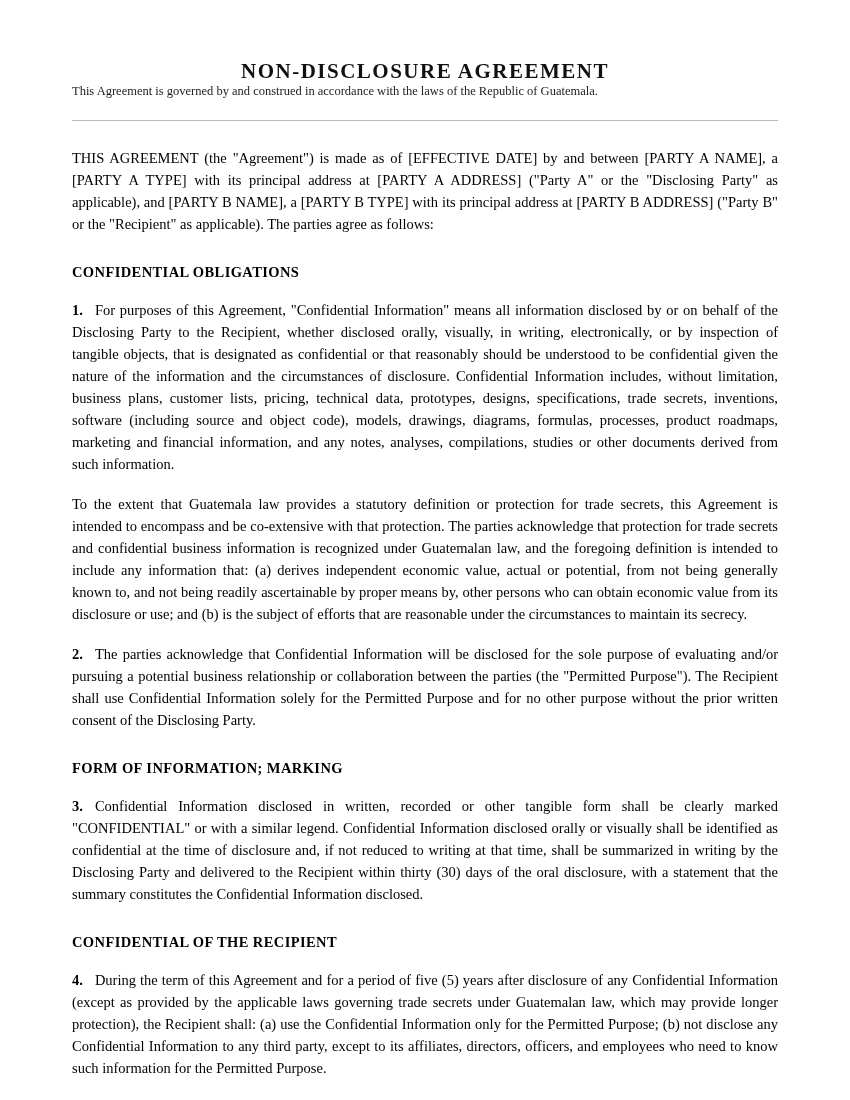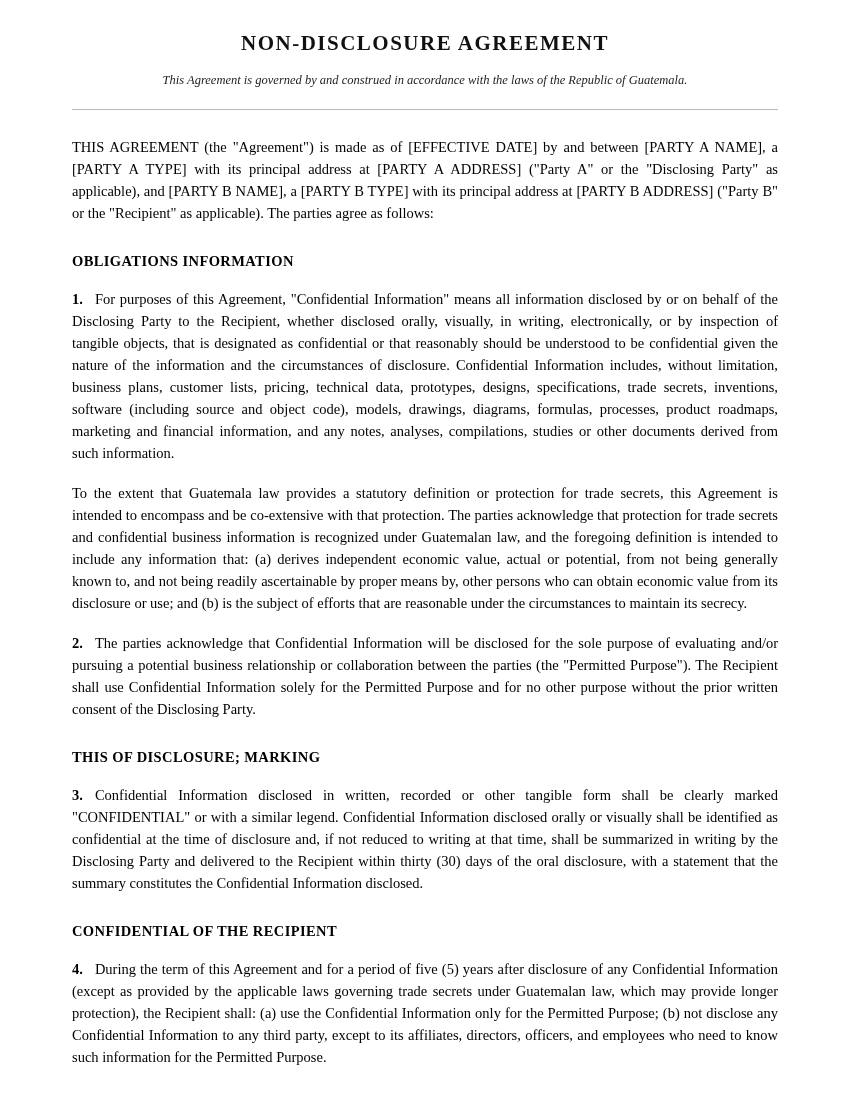--- a/index.html
+++ b/index.html
@@ -9,35 +9,33 @@
   }
   .page {
     position: relative;
     width: 850px;
     height: 1100px;
     background: #ffffff;
     overflow: hidden;
     font-family: "Liberation Serif", "DejaVu Serif", serif;
     color: #000000;
     box-sizing: border-box;
-    padding: 31px 72px 0 72px;
+    padding: 59px 72px 0 72px;
   }
   .doc-title {
     text-align: center;
     font-size: 21px;
     font-weight: bold;
     letter-spacing: 1.5px;
     margin: 0;
     color: #111111;
   }
   .doc-subtitle {
-    text-align: center;
-    font-style: italic;
+    text-align: left;
     font-size: 12.5px;
-    margin-top: 17px;
     color: #222222;
   }
   .divider {
     border: none;
     border-top: 1px solid #bbbbbb;
     margin: 21px 0 0 0;
   }
   .intro {
     margin-top: 26px;
     font-size: 14.5px;
@@ -67,25 +65,25 @@
 <div class="page">
 
   <h1 class="doc-title">NON-DISCLOSURE AGREEMENT</h1>
 
   <div class="doc-subtitle">This Agreement is governed by and construed in accordance with the laws of the Republic of Guatemala.</div>
 
   <hr class="divider">
 
   <p class="intro">THIS AGREEMENT (the "Agreement") is made as of [EFFECTIVE DATE] by and between [PARTY A NAME], a [PARTY A TYPE] with its principal address at [PARTY A ADDRESS] ("Party A" or the "Disclosing Party" as applicable), and [PARTY B NAME], a [PARTY B TYPE] with its principal address at [PARTY B ADDRESS] ("Party B" or the "Recipient" as applicable). The parties agree as follows:</p>
 
-  <h2 class="section-heading">OBLIGATIONS INFORMATION</h2>
+  <h2 class="section-heading">CONFIDENTIAL OBLIGATIONS</h2>
   <p class="para"><span class="para-num">1.</span><span>For purposes of this Agreement, "Confidential Information" means all information disclosed by or on behalf of the Disclosing Party to the Recipient, whether disclosed orally, visually, in writing, electronically, or by inspection of tangible objects, that is designated as confidential or that reasonably should be understood to be confidential given the nature of the information and the circumstances of disclosure. Confidential Information includes, without limitation, business plans, customer lists, pricing, technical data, prototypes, designs, specifications, trade secrets, inventions, software (including source and object code), models, drawings, diagrams, formulas, processes, product roadmaps, marketing and financial information, and any notes, analyses, compilations, studies or other documents derived from such information.</span></p>
   <p class="para"><span>To the extent that Guatemala law provides a statutory definition or protection for trade secrets, this Agreement is intended to encompass and be co-extensive with that protection. The parties acknowledge that protection for trade secrets and confidential business information is recognized under Guatemalan law, and the foregoing definition is intended to include any information that: (a) derives independent economic value, actual or potential, from not being generally known to, and not being readily ascertainable by proper means by, other persons who can obtain economic value from its disclosure or use; and (b) is the subject of efforts that are reasonable under the circumstances to maintain its secrecy.</span></p>
 
   <p class="para"><span class="para-num">2.</span><span>The parties acknowledge that Confidential Information will be disclosed for the sole purpose of evaluating and/or pursuing a potential business relationship or collaboration between the parties (the "Permitted Purpose"). The Recipient shall use Confidential Information solely for the Permitted Purpose and for no other purpose without the prior written consent of the Disclosing Party.</span></p>
 
-  <h2 class="section-heading">THIS OF DISCLOSURE; MARKING</h2>
+  <h2 class="section-heading">FORM OF INFORMATION; MARKING</h2>
   <p class="para"><span class="para-num">3.</span><span>Confidential Information disclosed in written, recorded or other tangible form shall be clearly marked "CONFIDENTIAL" or with a similar legend. Confidential Information disclosed orally or visually shall be identified as confidential at the time of disclosure and, if not reduced to writing at that time, shall be summarized in writing by the Disclosing Party and delivered to the Recipient within thirty (30) days of the oral disclosure, with a statement that the summary constitutes the Confidential Information disclosed.</span></p>
 
   <h2 class="section-heading">CONFIDENTIAL OF THE RECIPIENT</h2>
   <p class="para"><span class="para-num">4.</span><span>During the term of this Agreement and for a period of five (5) years after disclosure of any Confidential Information (except as provided by the applicable laws governing trade secrets under Guatemalan law, which may provide longer protection), the Recipient shall: (a) use the Confidential Information only for the Permitted Purpose; (b) not disclose any Confidential Information to any third party, except to its affiliates, directors, officers, and employees who need to know such information for the Permitted Purpose.</span></p>
 
 </div>
 
 </body></html>

